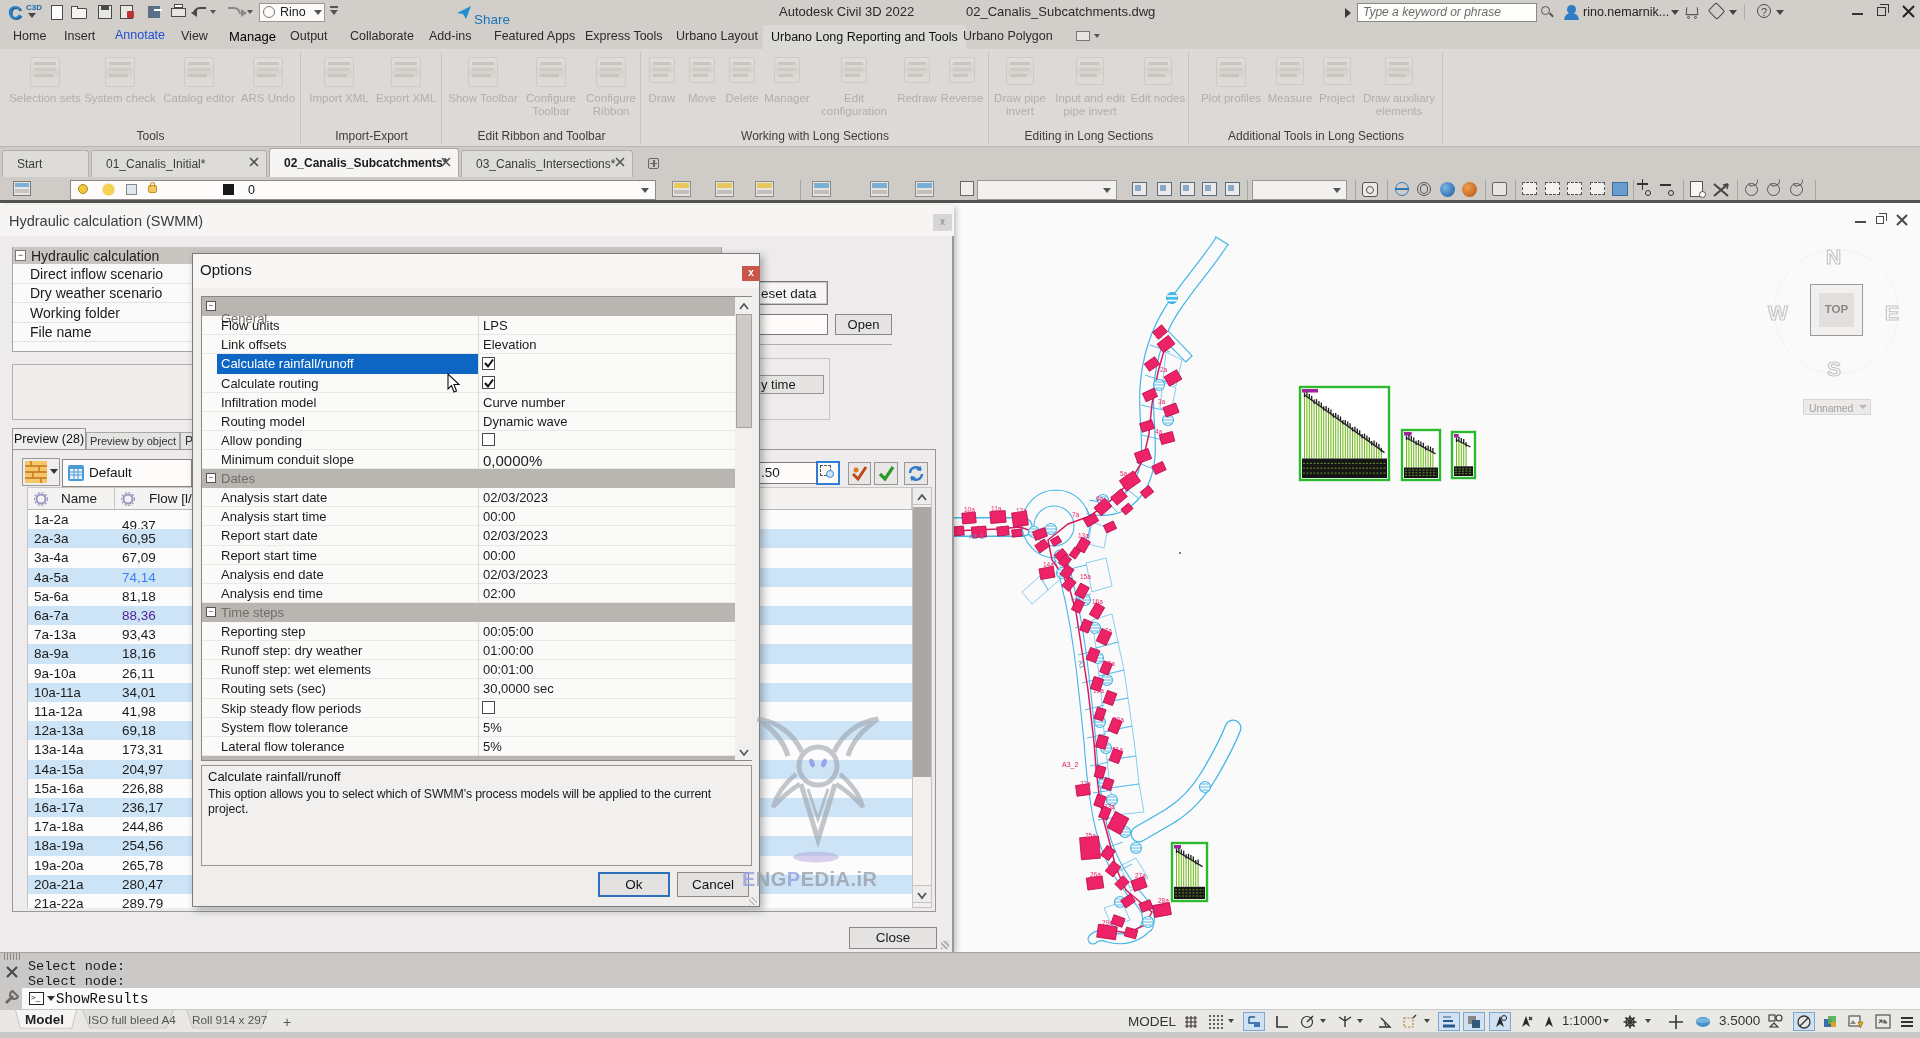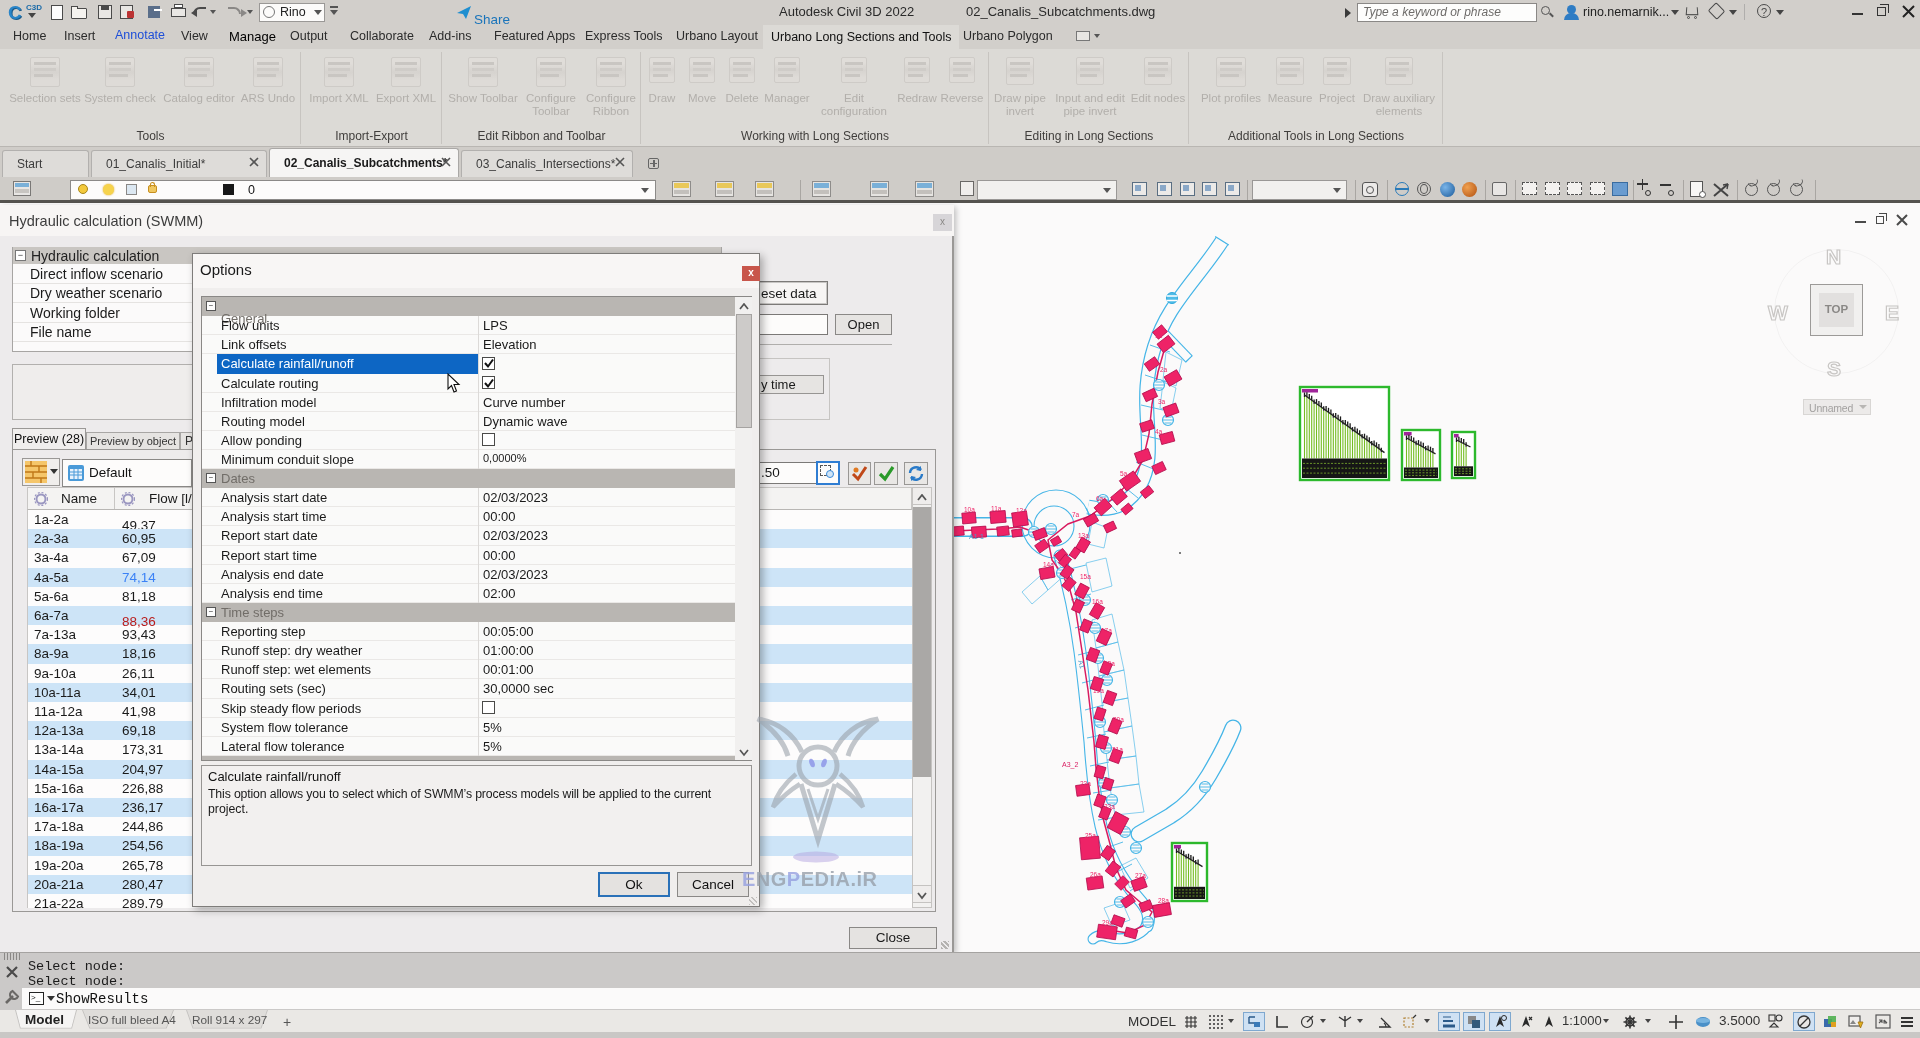--- a/index.html
+++ b/index.html
@@ -68,21 +68,21 @@
 <div class="a" style="left:64px;top:29px;font-size:12.5px;color:#2b2b2b">Insert</div>
 <div class="a" style="left:115px;top:28px;font-size:12.5px;color:#1d4ed8">Annotate</div>
 <div class="a" style="left:181px;top:29px;font-size:12.5px;color:#2b2b2b">View</div>
 <div class="a" style="left:229px;top:29px;font-size:13px;color:#000000">Manage</div>
 <div class="a" style="left:290px;top:29px;font-size:12.5px;color:#2b2b2b">Output</div>
 <div class="a" style="left:350px;top:29px;font-size:12.5px;color:#2b2b2b">Collaborate</div>
 <div class="a" style="left:429px;top:29px;font-size:12.5px;color:#2b2b2b">Add-ins</div>
 <div class="a" style="left:494px;top:29px;font-size:12.5px;color:#2b2b2b">Featured Apps</div>
 <div class="a" style="left:585px;top:29px;font-size:12.5px;color:#2b2b2b">Express Tools</div>
 <div class="a" style="left:676px;top:29px;font-size:12.5px;color:#2b2b2b">Urbano Layout</div>
-<div class="a" style="left:763px;top:25px;height:24px;background:#dcdad6;padding:5px 8px 0 8px;font-size:12.5px;color:#111">Urbano Long Sections and Tools</div>
+<div class="a" style="left:763px;top:25px;height:24px;background:#dcdad6;padding:5px 8px 0 8px;font-size:12.5px;color:#111">Urbano Long Reporting and Tools</div>
 <div class="a" style="left:963px;top:29px;font-size:12.5px;color:#2b2b2b">Urbano Polygon</div>
 <div class="a" style="left:1076px;top:31px;width:14px;height:10px;border:1px solid #777;background:#e8e6e3"></div>
 <div class="a" style="left:1094px;top:34px;width:0;height:0;border-left:3.5px solid transparent;border-right:3.5px solid transparent;border-top:4px solid #555"></div>
 <div class="a" style="left:0;top:49px;width:1920px;height:98px;background:#dcdad6;border-bottom:1px solid #b9b6b2"></div>
 <div class="a" style="left:300px;top:52px;width:1px;height:92px;background:#c7c4c0"></div>
 <div class="a" style="left:0px;top:129px;width:301px;text-align:center;font-size:12px;color:#403e3c">Tools</div>
 <div class="a" style="left:441px;top:52px;width:1px;height:92px;background:#c7c4c0"></div>
 <div class="a" style="left:301px;top:129px;width:141px;text-align:center;font-size:12px;color:#403e3c">Import-Export</div>
 <div class="a" style="left:640px;top:52px;width:1px;height:92px;background:#c7c4c0"></div>
 <div class="a" style="left:442px;top:129px;width:199px;text-align:center;font-size:12px;color:#403e3c">Edit Ribbon and Toolbar</div>
@@ -754,21 +754,21 @@
 <div style="position:absolute;left:6px;top:40.4px;font-size:13.5px;color:#1a1a1a">3a-4a</div>
 <div style="position:absolute;left:94px;top:40.4px;font-size:13.5px;color:#1a1a1a">67,09</div>
 <div style="position:absolute;left:0;top:57.599999999999994px;width:885px;height:19.2px;background:#cde4f7"></div>
 <div style="position:absolute;left:6px;top:59.599999999999994px;font-size:13.5px;color:#1a1a1a">4a-5a</div>
 <div style="position:absolute;left:94px;top:59.599999999999994px;font-size:13.5px;color:#3b82f6">74,14</div>
 <div style="position:absolute;left:0;top:76.8px;width:885px;height:19.2px;background:transparent"></div>
 <div style="position:absolute;left:6px;top:78.8px;font-size:13.5px;color:#1a1a1a">5a-6a</div>
 <div style="position:absolute;left:94px;top:78.8px;font-size:13.5px;color:#1a1a1a">81,18</div>
 <div style="position:absolute;left:0;top:96.0px;width:885px;height:19.2px;background:#cde4f7"></div>
 <div style="position:absolute;left:6px;top:98.0px;font-size:13.5px;color:#1a1a1a">6a-7a</div>
-<div style="position:absolute;left:94px;top:104px;font-size:13.5px;color:#b91c1c">88,36</div>
+<div style="position:absolute;left:94px;top:98.0px;font-size:13.5px;color:#4c1d95">88,36</div>
 <div style="position:absolute;left:0;top:115.19999999999999px;width:885px;height:19.2px;background:transparent"></div>
 <div style="position:absolute;left:6px;top:117.19999999999999px;font-size:13.5px;color:#1a1a1a">7a-13a</div>
 <div style="position:absolute;left:94px;top:117.19999999999999px;font-size:13.5px;color:#1a1a1a">93,43</div>
 <div style="position:absolute;left:0;top:134.4px;width:885px;height:19.2px;background:#cde4f7"></div>
 <div style="position:absolute;left:6px;top:136.4px;font-size:13.5px;color:#1a1a1a">8a-9a</div>
 <div style="position:absolute;left:94px;top:136.4px;font-size:13.5px;color:#1a1a1a">18,16</div>
 <div style="position:absolute;left:0;top:153.6px;width:885px;height:19.2px;background:transparent"></div>
 <div style="position:absolute;left:6px;top:155.6px;font-size:13.5px;color:#1a1a1a">9a-10a</div>
 <div style="position:absolute;left:94px;top:155.6px;font-size:13.5px;color:#1a1a1a">26,11</div>
 <div style="position:absolute;left:0;top:172.79999999999998px;width:885px;height:19.2px;background:#cde4f7"></div>
@@ -856,21 +856,21 @@
 <div style="position:absolute;left:19px;top:116.7px;font-size:13px;color:#1a1a1a">Routing model</div>
 <div style="position:absolute;left:276px;top:114.7px;width:1px;height:19.12px;background:#dcdad8"></div>
 <div style="position:absolute;left:281px;top:116.7px;font-size:13px;color:#1a1a1a">Dynamic wave</div>
 <div style="position:absolute;left:0;top:152.0px;width:534px;height:1px;background:#eae8e6"></div>
 <div style="position:absolute;left:19px;top:135.8px;font-size:13px;color:#1a1a1a">Allow ponding</div>
 <div style="position:absolute;left:276px;top:133.8px;width:1px;height:19.12px;background:#dcdad8"></div>
 <div style="position:absolute;left:280px;top:136.3px;width:13px;height:13px;background:#fff;border:1.4px solid #4a4a48"></div>
 <div style="position:absolute;left:0;top:171.1px;width:534px;height:1px;background:#eae8e6"></div>
 <div style="position:absolute;left:19px;top:155.0px;font-size:13px;color:#1a1a1a">Minimum conduit slope</div>
 <div style="position:absolute;left:276px;top:153.0px;width:1px;height:19.12px;background:#dcdad8"></div>
-<div style="position:absolute;left:281px;top:155.0px;font-size:11px;color:#1a1a1a">0,0000%</div>
+<div style="position:absolute;left:281px;top:155.0px;font-size:15px;color:#1a1a1a">0,0000%</div>
 <div style="position:absolute;left:0;top:172.1px;width:534px;height:19.12px;background:#b9b6b2"></div>
 <div style="position:absolute;left:4px;top:176.1px;width:10px;height:10px;background:#fdfdfd;border:1px solid #555;font-size:8px;line-height:8px;text-align:center;color:#333">−</div>
 <div style="position:absolute;left:19px;top:174.1px;font-size:13px;color:#716d68">Dates</div>
 <div style="position:absolute;left:0;top:209.3px;width:534px;height:1px;background:#eae8e6"></div>
 <div style="position:absolute;left:19px;top:193.2px;font-size:13px;color:#1a1a1a">Analysis start date</div>
 <div style="position:absolute;left:276px;top:191.2px;width:1px;height:19.12px;background:#dcdad8"></div>
 <div style="position:absolute;left:281px;top:193.2px;font-size:13px;color:#1a1a1a">02/03/2023</div>
 <div style="position:absolute;left:0;top:228.4px;width:534px;height:1px;background:#eae8e6"></div>
 <div style="position:absolute;left:19px;top:212.3px;font-size:13px;color:#1a1a1a">Analysis start time</div>
 <div style="position:absolute;left:276px;top:210.3px;width:1px;height:19.12px;background:#dcdad8"></div>

